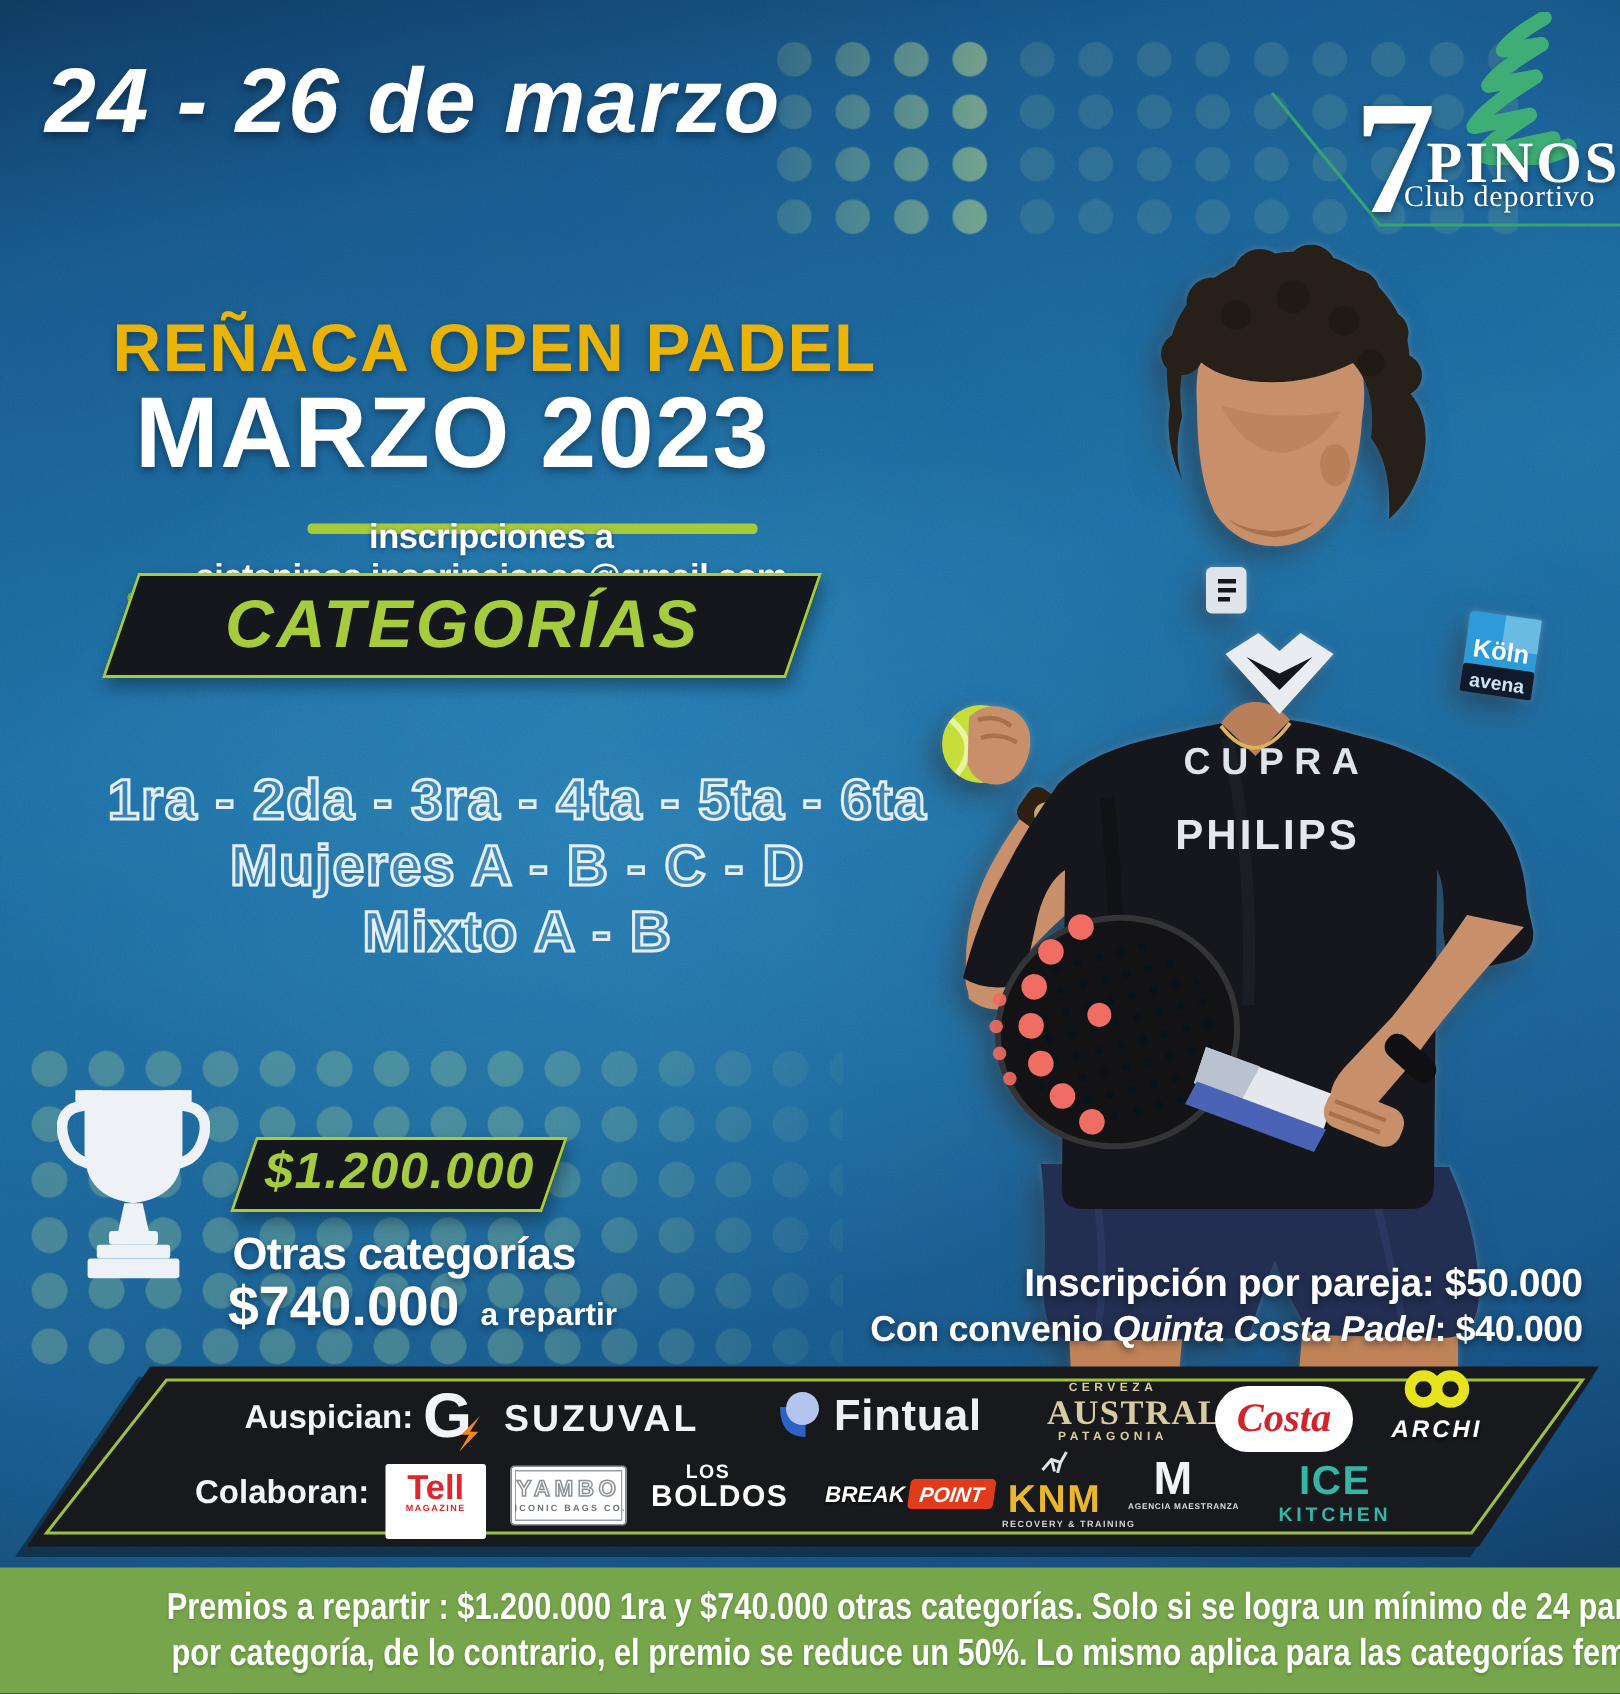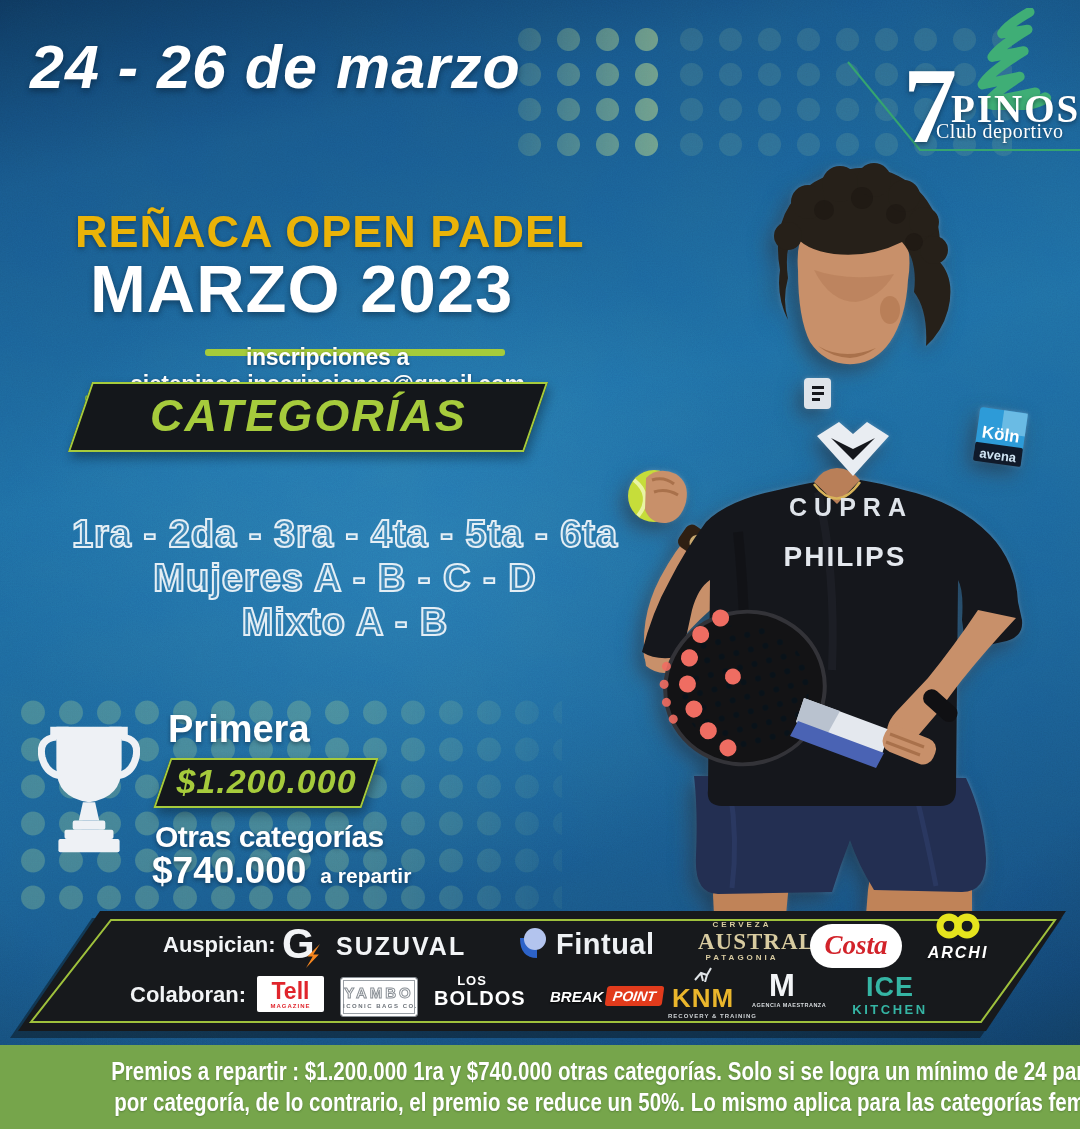--- a/index.html
+++ b/index.html
@@ -267,29 +267,34 @@
         <rect x="70" y="4" width="18" height="12"></rect>
       <path d="M18,4 H82 V44 Q82,74 50,78 Q18,74 18,44 Z"></path>
       <path d="M18,14 Q0,16 4,34 Q8,50 22,52" fill="none" stroke="#eef1f5" stroke-width="7"></path>
       <path d="M82,14 Q100,16 96,34 Q92,50 78,52" fill="none" stroke="#eef1f5" stroke-width="7"></path>
       <path d="M44,78 L40,96 H60 L56,78 Z"></path>
       <rect x="34" y="96" width="32" height="9" rx="2"></rect>
       <rect x="26" y="105" width="48" height="9" rx="2"></rect>
       <rect x="20" y="114" width="60" height="13" rx="2"></rect>
     </g>
   </svg>
-  <div class="abs primera">Primera</div>
   <div class="abs skew-box prize-box">
     <span>$1.200.000</span>
   </div>
   <div class="abs otras">Otras categorías</div>
   <div class="abs amount740">
     <span>$740.000</span><span class="note">a repartir</span>
   </div>
 
+  <div class="abs fees">
+    <div class="l1">Inscripción por pareja: $50.000</div>
+    <div class="l2">
+      <span>Con convenio </span><span class="partner">Quinta Costa Padel</span><span>: $40.000</span>
+    </div>
+  </div>
 
   <svg class="abs band-svg" viewBox="0 0 1080 145">
     <polygon points="92,20 1062,20 980,140 10,140" fill="rgba(8,10,12,.45)"></polygon>
     <polygon points="100,13 1066,13 986,133 18,133" fill="#17191c"></polygon>
     <polygon points="111,22 1055,22 981,124 31,124" fill="none" stroke="#9fc13c" stroke-width="2"></polygon>
   </svg>
   <div class="abs band-content">
 
     <div class="abs sp-label" style="left:163px;top:34px;">Auspician:</div>
     <div class="abs g-wrap" style="left:282px;top:24px;">
@@ -312,21 +317,21 @@
     </div>
     <div class="abs archi" style="left:916px;top:14px;">
       <svg width="52" height="28" viewBox="0 0 52 28">
         <circle cx="17" cy="14" r="9" fill="none" stroke="#e5e41d" stroke-width="7"></circle>
         <circle cx="35" cy="14" r="9" fill="none" stroke="#e5e41d" stroke-width="7"></circle>
       </svg>
       <div class="archi-txt">ARCHI</div>
     </div>
 
     <div class="abs sp-label" style="left:130px;top:84px;">Colaboran:</div>
-    <div class="abs white-box" style="left:257px;top:78px;width:67px;height:36px;">
+    <div class="abs white-box" style="left:257px;top:78px;width:67px;height:50px;">
       <div class="tell-name" style="margin-top:3px;">Tell</div>
       <div class="tell-sub">MAGAZINE</div>
     </div>
     <div class="abs white-box yambo" style="left:341px;top:80px;width:72px;height:34px;">
       <div class="yambo-name">YAMBO</div>
       <div class="yambo-sub">ICONIC BAGS CO.</div>
     </div>
     <div class="abs boldos" style="left:434px;top:76px;">
       <div class="t">LOS</div>
       <div class="b">BOLDOS</div>

